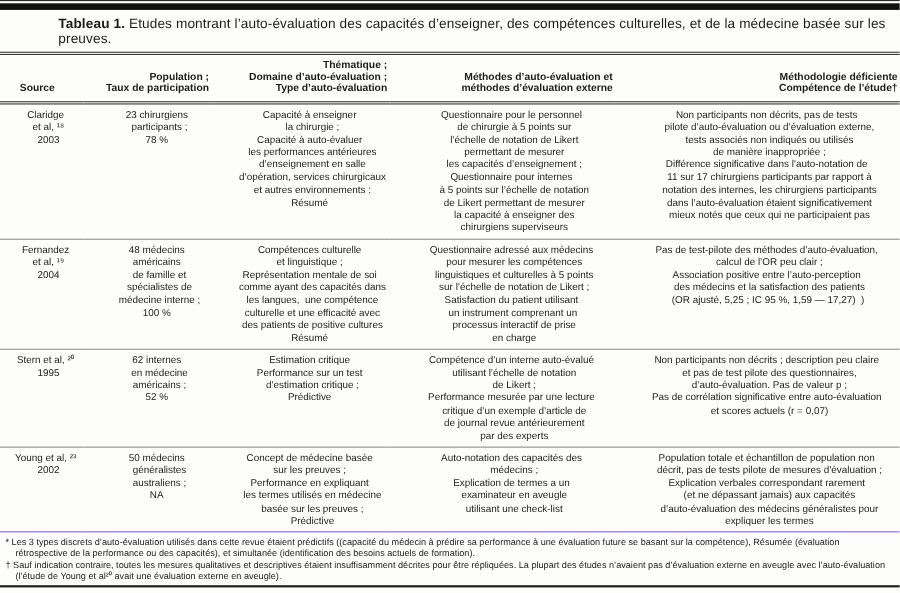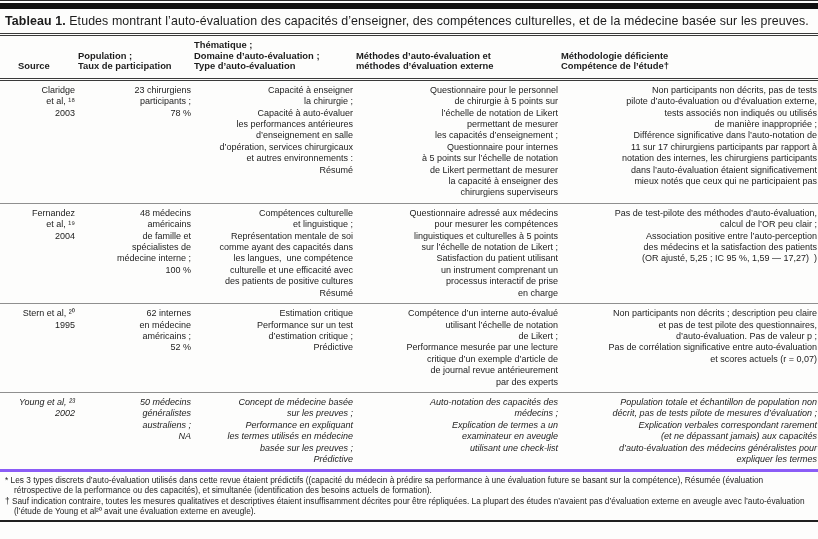--- a/index.html
+++ b/index.html
@@ -8,50 +8,51 @@
     width: 818px; height: 539px; overflow: hidden;
     background: #fdfdfc; color: #1c1c1c;
     font-family: "Liberation Sans", sans-serif;
   }
   .hairline { height: 1px; background: #2a2a2a; }
   .thick-bar { height: 6px; background: #101010; margin-top: 2px; }
   .title {
     font-size: 12.4px; line-height: 14px;
     padding: 5px 6px 5px 5px;
     letter-spacing: 0.1px;
+    margin-left: 48px;
   }
   .title .t-label { font-weight: bold; }
   .double-rule {
     height: 0; border-top: 3px double #3a3a3a;
   }
   table {
     width: 818px; border-collapse: collapse; table-layout: fixed;
   }
   col.c-source { width: 76px; }
   col.c-pop    { width: 116px; }
   col.c-theme  { width: 162px; }
   col.c-meth   { width: 205px; }
   col.c-res    { width: 259px; }
   thead th {
     font-size: 9.4px; line-height: 10.6px; font-weight: bold;
-    vertical-align: bottom; text-align: left;
+    vertical-align: bottom; text-align: right;
     white-space: pre-line;
     padding: 4px 2px 6px 2px;
     border-bottom: 3px double #3a3a3a;
   }
   thead th.h-source { text-align: left; padding-left: 18px; }
   tbody td {
     font-size: 9px; line-height: 11.4px;
-    vertical-align: top; text-align: right;
+    vertical-align: top; text-align: center;
     white-space: pre-wrap;
     padding: 4px 1px 4px 18px;
   }
   tbody td.cell-source { padding-left: 8px; }
   tbody tr + tr td { border-top: 1px solid #8f8f8f; }
-  tbody tr:last-child td { border-bottom: 3px solid #8b5cf6; font-style: italic; }
+  tbody tr:last-child td { border-bottom: 1px solid #8b5cf6; }
   .footnotes {
     font-size: 8.3px; line-height: 10.1px;
     padding: 3px 6px 4px 5px;
   }
   .footnotes p { margin: 0; }
   .footnotes p.hang { padding-left: 9px; text-indent: -9px; }
   .bottom-rule { border-top: 2px solid #202020; height: 1px; background: transparent; }
 </style>
 </head>
 <body>

